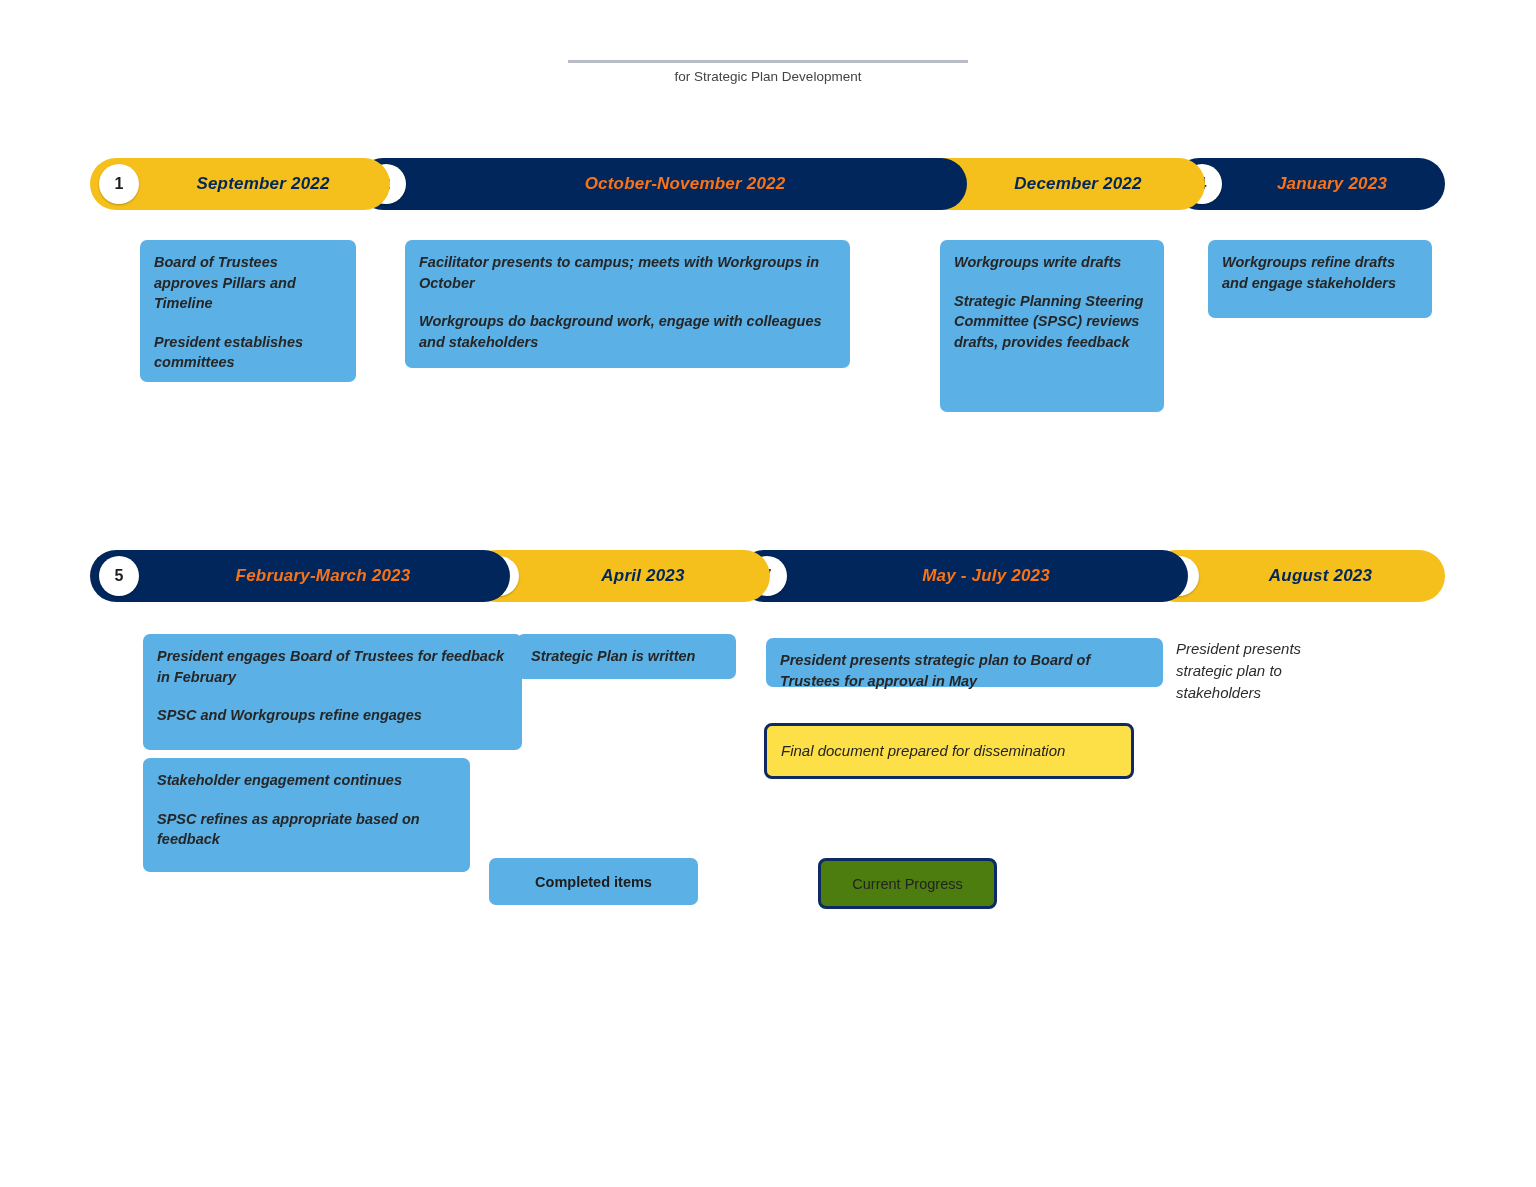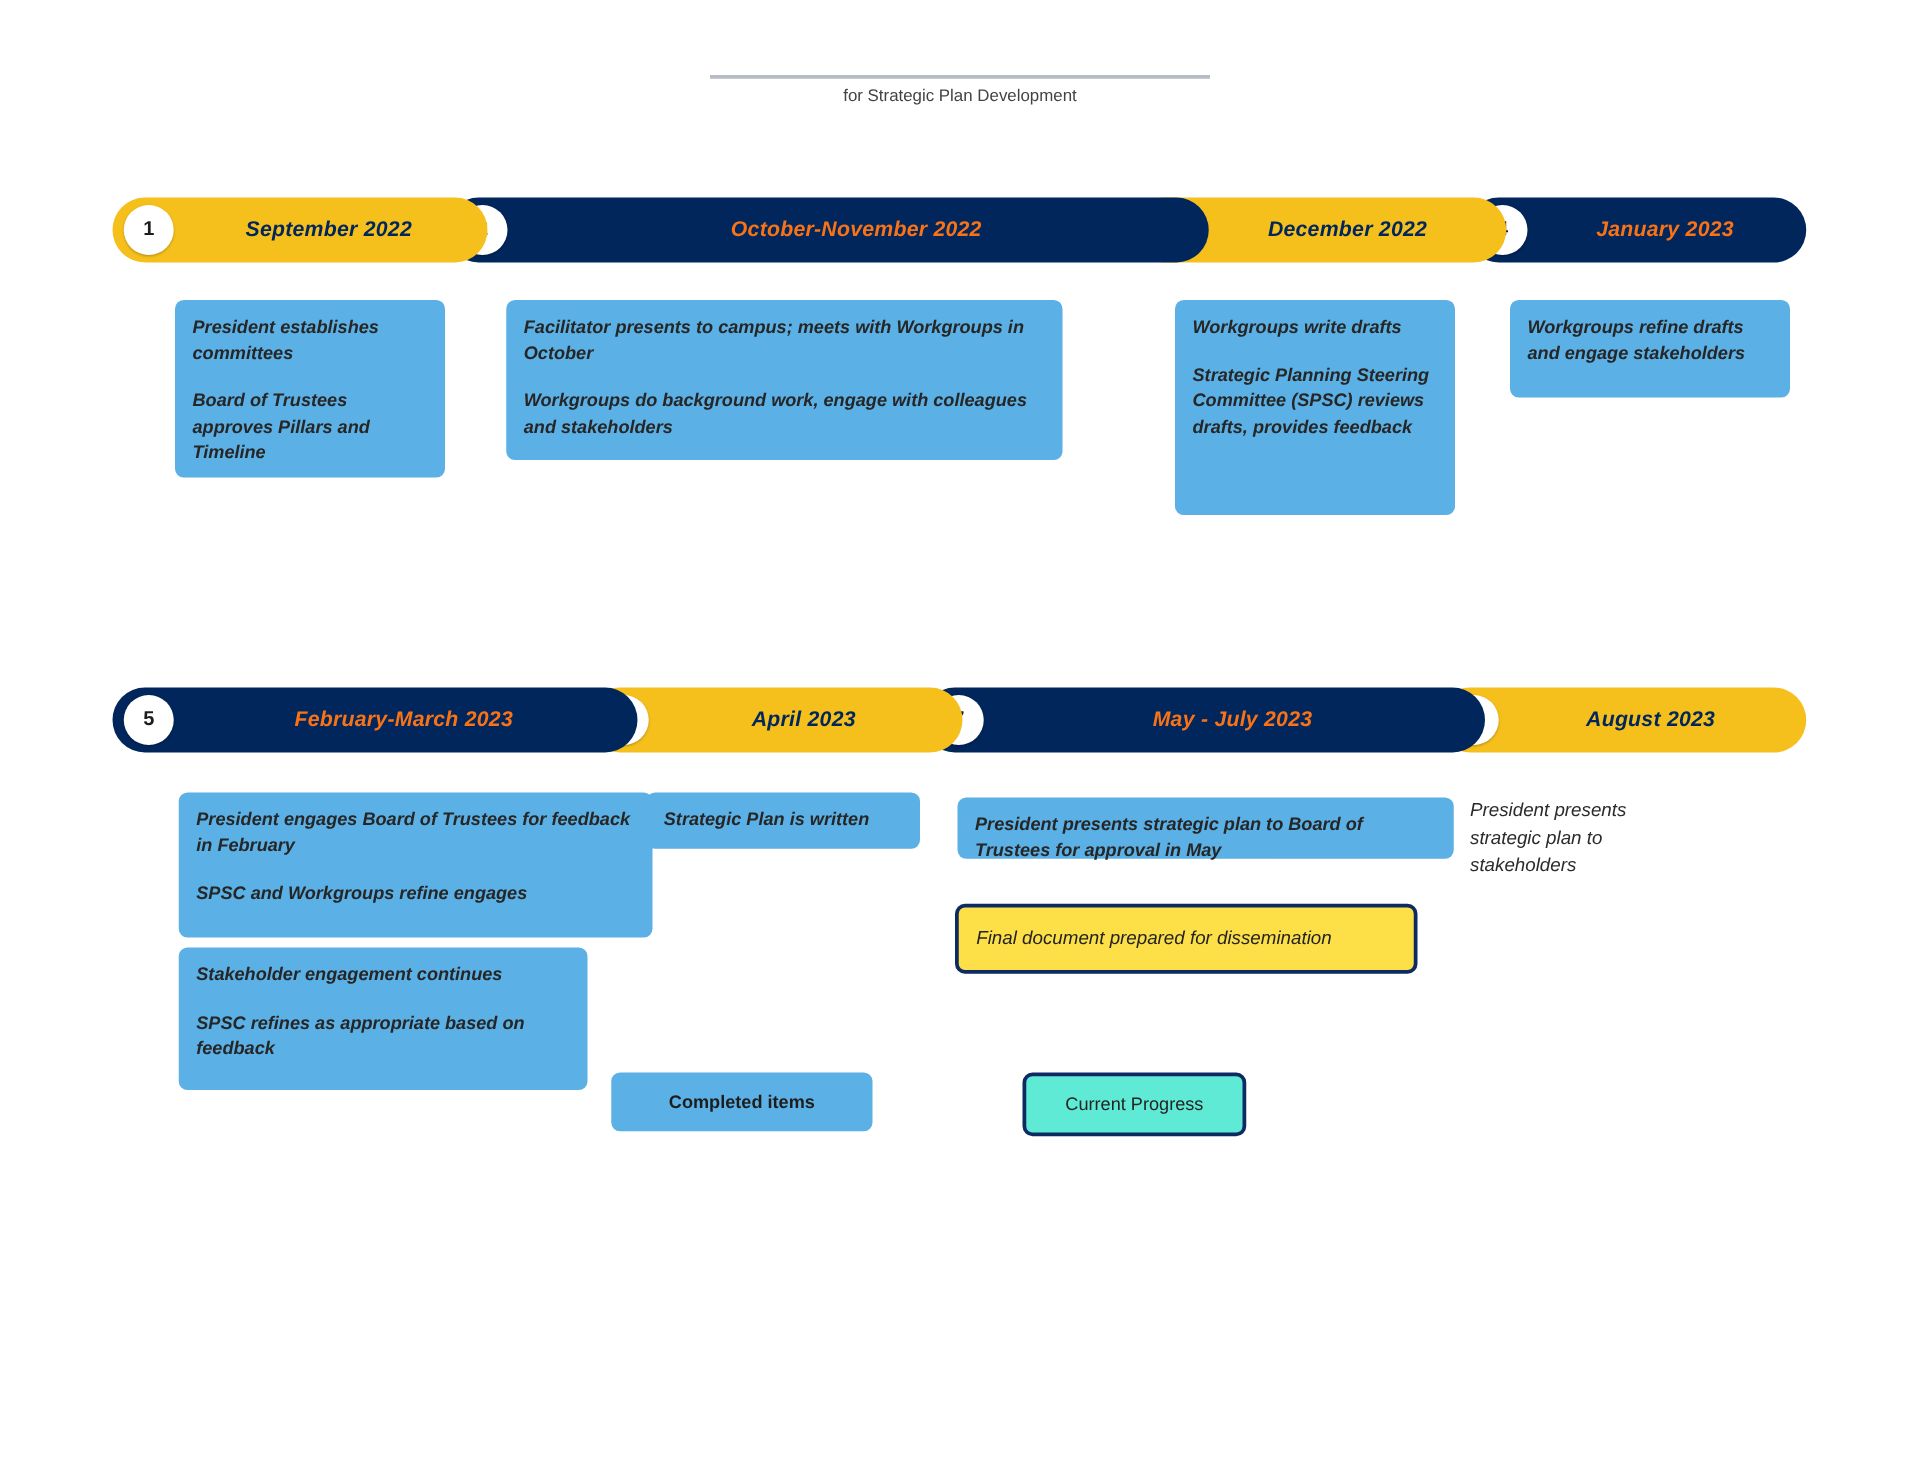--- a/index.html
+++ b/index.html
@@ -142,21 +142,21 @@
     box-sizing: border-box;
     display: flex;
     align-items: center;
     justify-content: center;
     font-size: 14.5px;
     font-weight: bold;
     color: #1d1d1d;
   }
   .legend-outline {
     position: absolute;
-    background: #5eead4;
+    background: #4d7c0f;
     border: 3px solid #0D2A63;
     border-radius: 8px;
     box-sizing: border-box;
     display: flex;
     align-items: center;
     justify-content: center;
     font-size: 14.5px;
     color: #232323;
   }
 </style>
@@ -185,22 +185,22 @@
     <span class="seg-label">December 2022</span>
   </div>
 
   <div class="seg navy" style="left:1083px; width:272px; z-index:1;">
     <span class="seg-circle">4</span>
     <span class="seg-label">January 2023</span>
   </div>
 </div>
 
 <div class="cbox" style="left:140px; top:240px; width:216px; height:142px;">
+  <p>Board of Trustees approves Pillars and Timeline</p>
   <p>President establishes committees</p>
-  <p>Board of Trustees approves Pillars and Timeline</p>
 </div>
 
 <div class="cbox" style="left:405px; top:240px; width:445px; height:128px;">
   <p>Facilitator presents to campus; meets with Workgroups in October</p>
   <p>Workgroups do background work, engage with colleagues and stakeholders</p>
 </div>
 
 <div class="cbox" style="left:940px; top:240px; width:224px; height:172px;">
   <p>Workgroups write drafts</p>
   <p>Strategic Planning Steering Committee (SPSC) reviews drafts, provides feedback</p>

